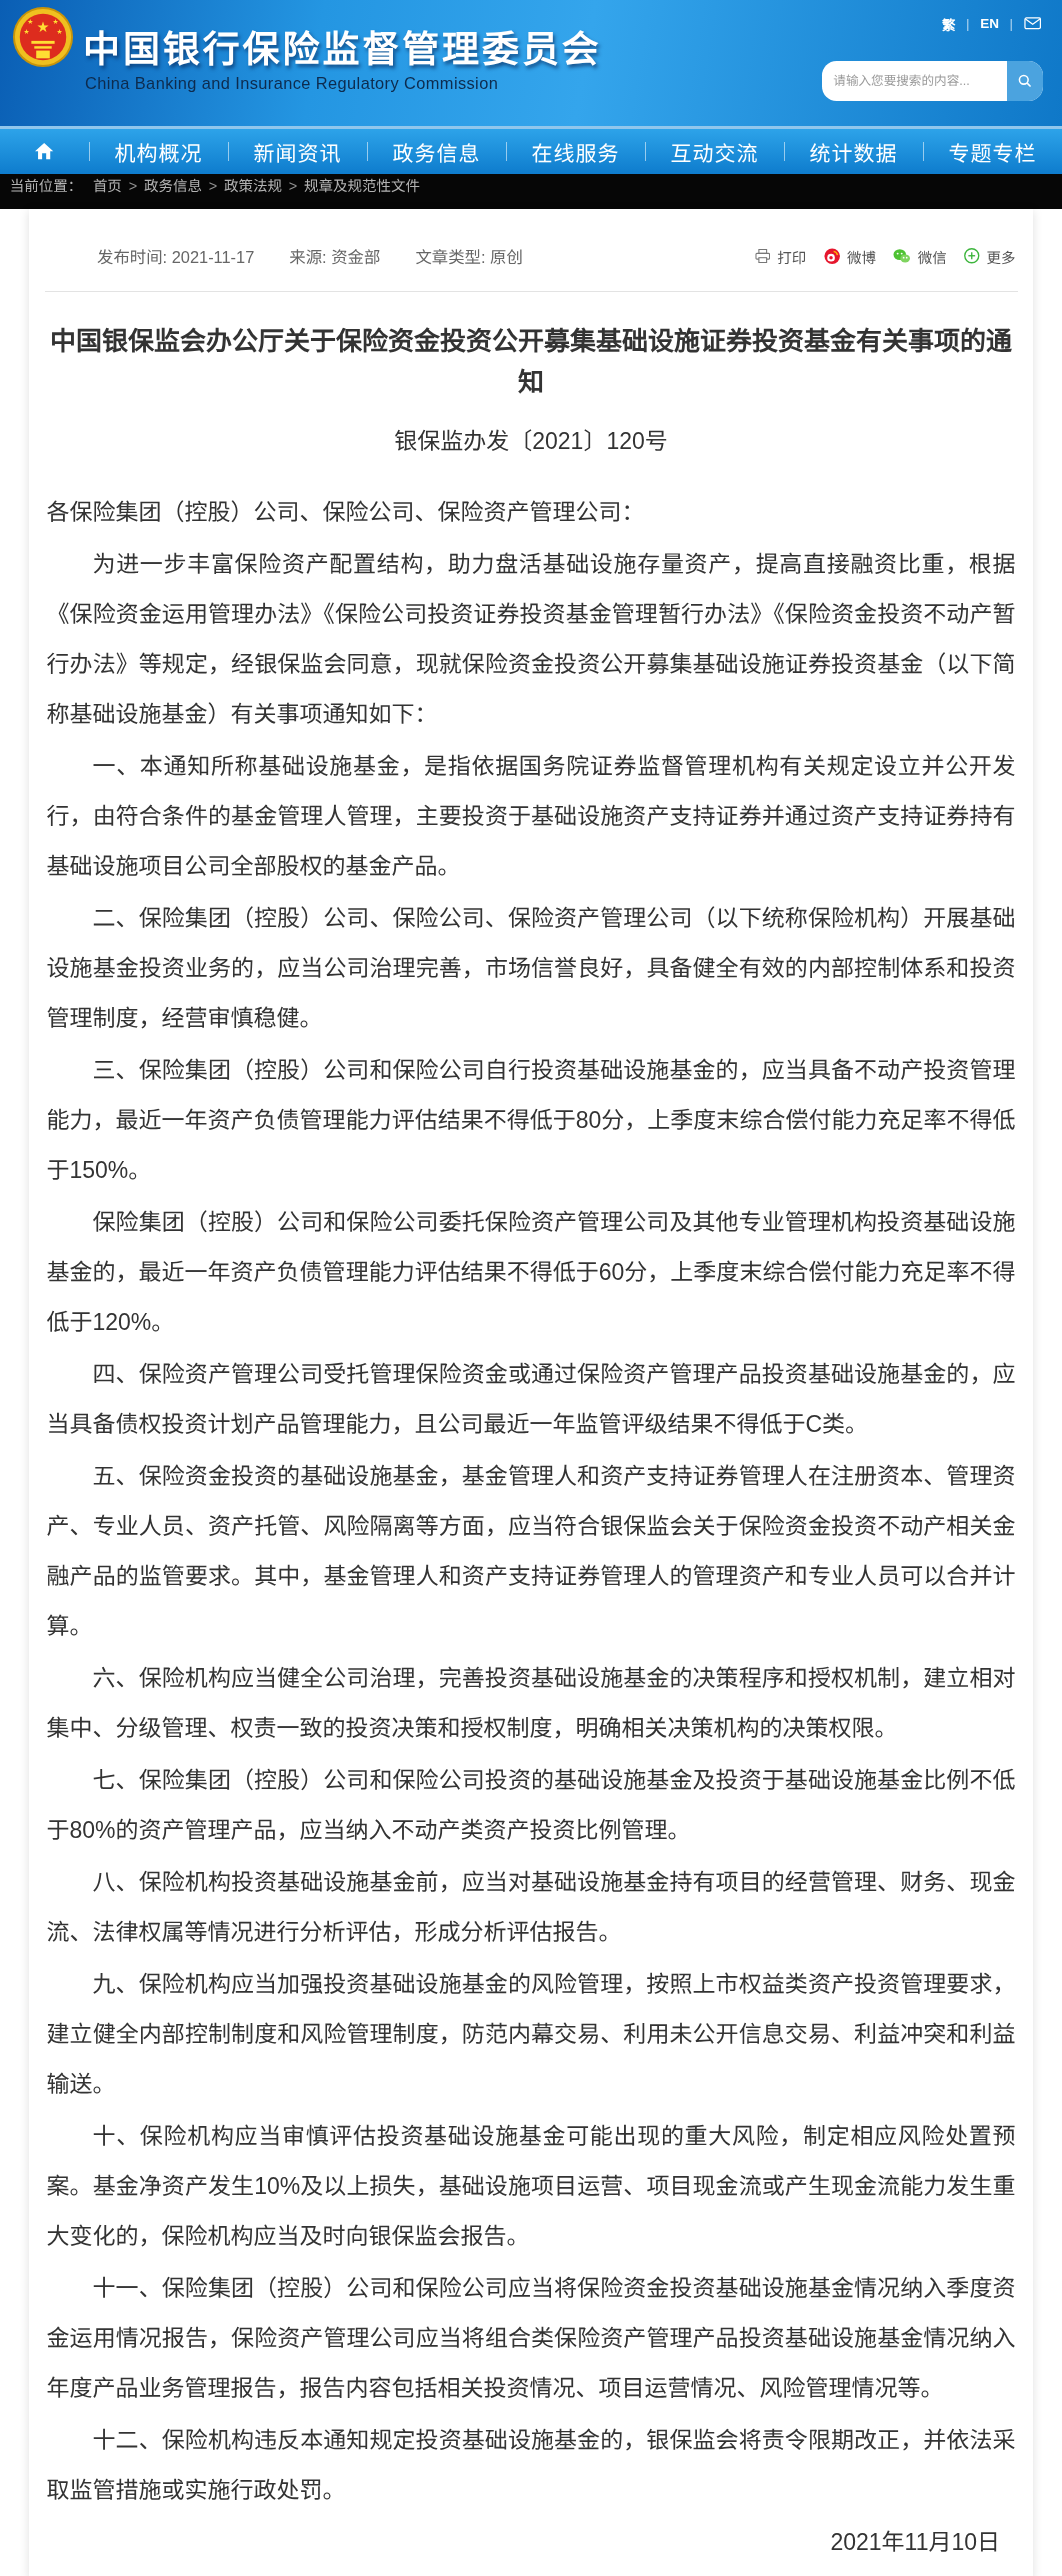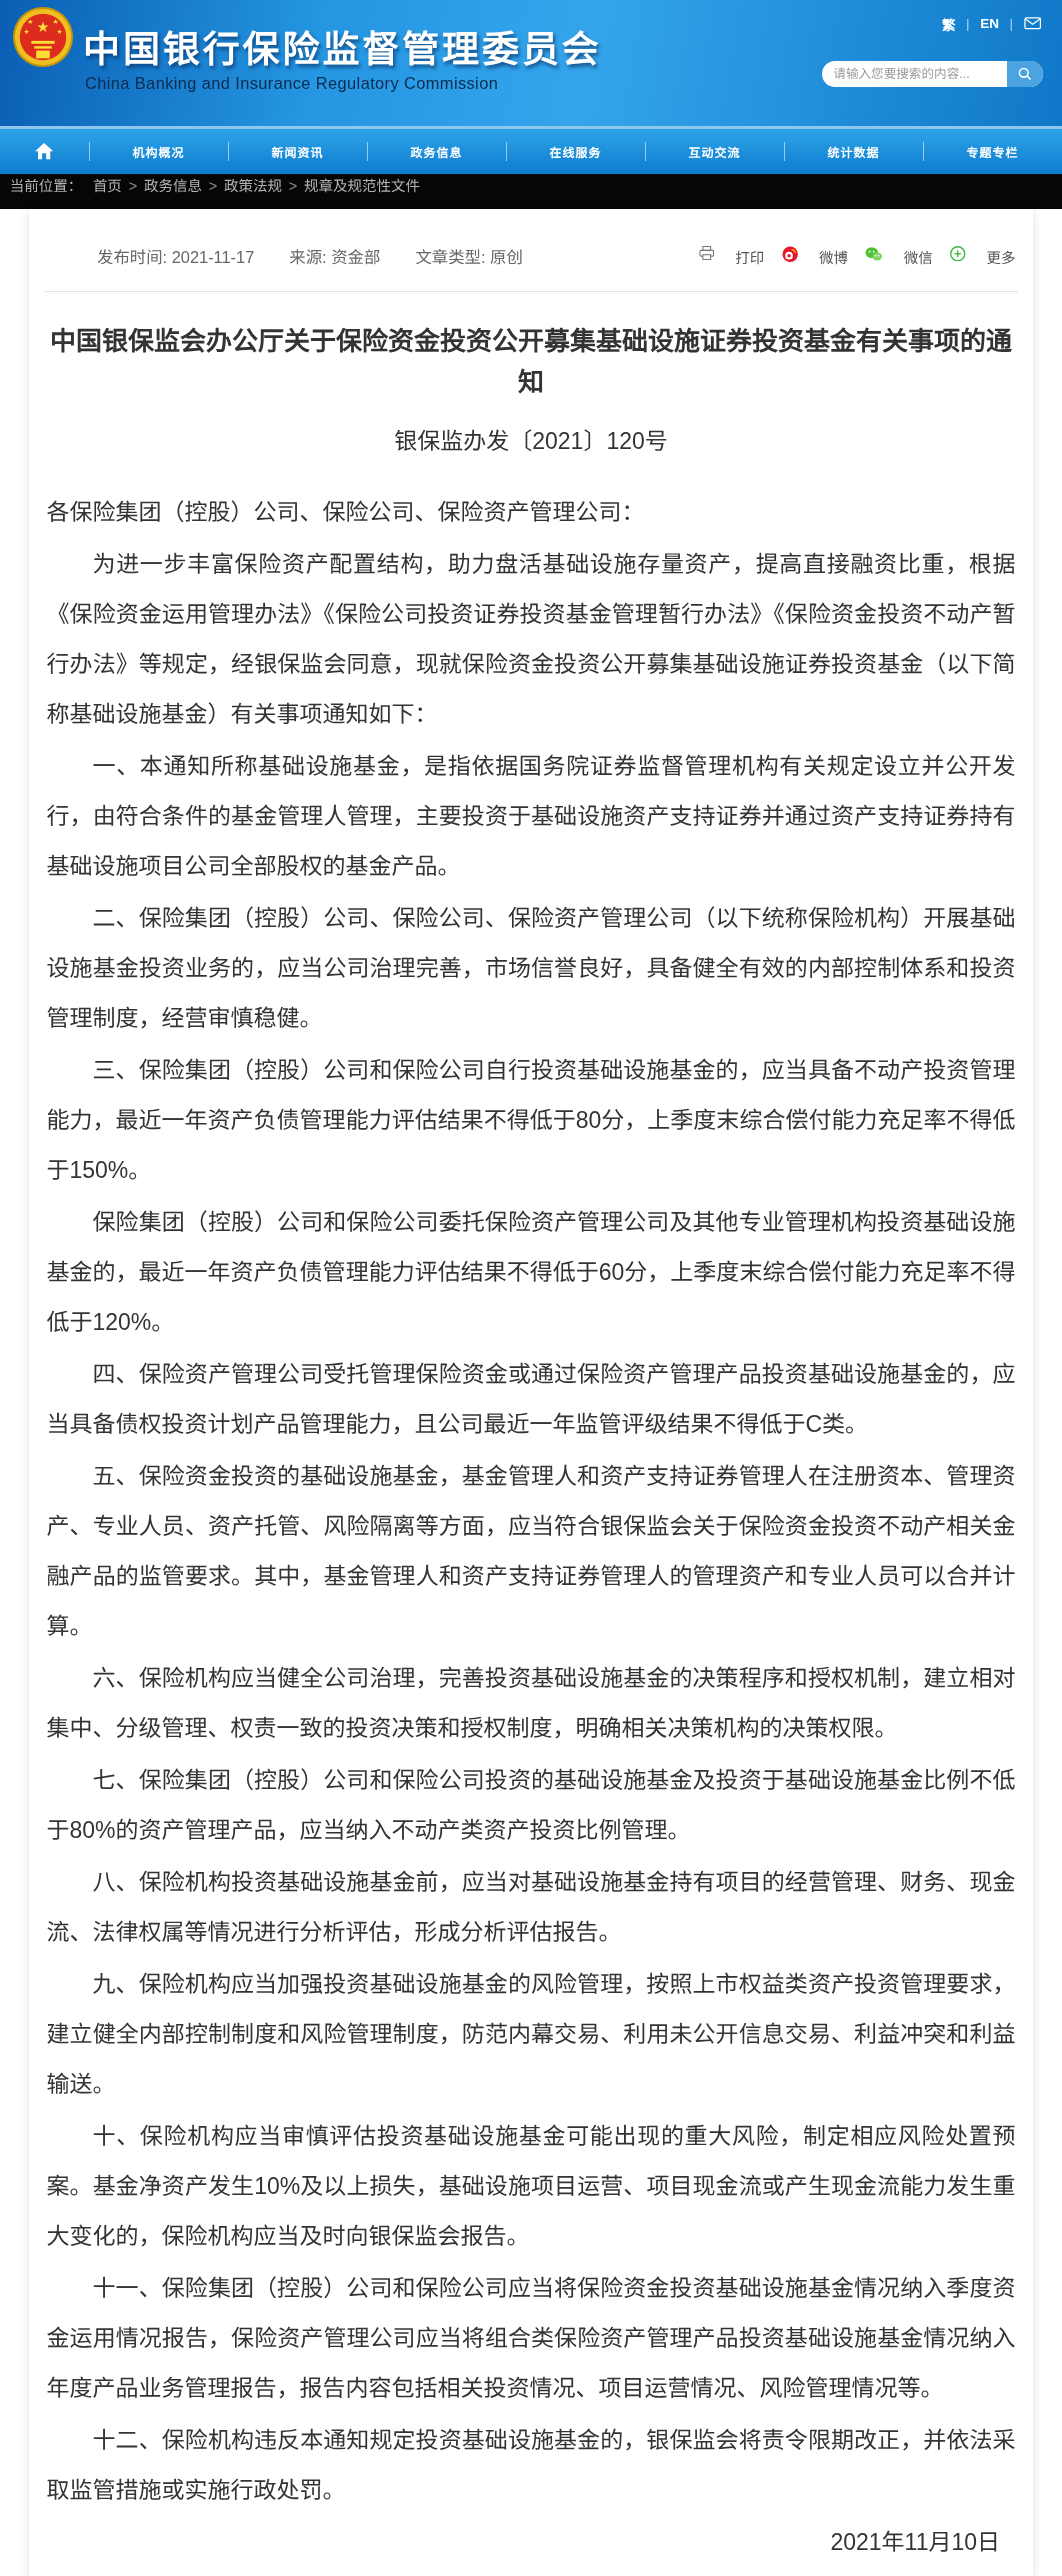--- a/index.html
+++ b/index.html
@@ -18,50 +18,50 @@
     background:linear-gradient(100deg,var(--header-a) 0%,var(--header-b) 30%,var(--header-c) 55%,var(--header-d) 100%);
     overflow:hidden}
   .emblem{position:absolute;left:11.6px;top:5.8px}
   .site-title{position:absolute;left:83px;top:19.3px;font-size:37px;font-weight:bold;color:#fff;
     letter-spacing:2.9px;text-shadow:1.9px 2.9px 3.9px rgba(8,40,90,.65);white-space:nowrap}
   .site-subtitle{position:absolute;left:85px;top:74px;font-size:16.4px;color:#0d2b4e;letter-spacing:0.4px;white-space:nowrap}
   .top-links{position:absolute;top:13.5px;right:21px;display:flex;align-items:center;gap:10.6px;
     color:#fff;font-size:13.5px;font-weight:bold}
   .top-links a{color:#fff;text-decoration:none}
   .top-sep{opacity:.65;font-weight:normal}
-  .search-box{position:absolute;top:61px;right:19.3px;width:221px;height:26px;background:#fff;
+  .search-box{position:absolute;top:61px;right:19.3px;width:221px;height:40px;background:#fff;
     border-radius:14.5px;display:flex;overflow:hidden;align-items:stretch}
   .search-input{flex:1;border:0;outline:0;padding:0 11.6px;font-size:12.6px;color:#555;background:transparent}
   .search-input::placeholder{color:#9a9a9a}
   .search-btn{width:39px;border:0;background:var(--accent-search);cursor:pointer;
     display:flex;align-items:center;justify-content:center}
 
   
   .main-nav{height:48px;border-top:3.9px solid rgba(215,238,252,.65);
     background:linear-gradient(180deg,var(--nav-top),var(--nav-bottom));
     display:flex;align-items:stretch}
   .nav-home{width:89px;display:flex;align-items:center;justify-content:center;text-decoration:none}
-  .nav-item{flex:1;display:flex;align-items:center;justify-content:center;color:#fff;font-size:12px;
-    font-weight:bold;text-decoration:none;position:relative;letter-spacing:1px}
+  .nav-item{flex:1;display:flex;align-items:center;justify-content:center;color:#fff;font-size:21px;
+    font-weight:normal;text-decoration:none;position:relative;letter-spacing:1px}
   .nav-item::before{content:"";position:absolute;left:0;top:12.6px;bottom:12.6px;width:1px;background:rgba(255,255,255,.55)}
 
   
   .breadcrumb{height:35px;background:var(--breadcrumb-bg);color:#b3b3b3;font-size:14.5px;
     display:flex;padding:0 9.7px;white-space:nowrap}
   .breadcrumb a{color:#b3b3b3;text-decoration:none;margin:0 6.8px}
   .bc-sep{color:#8f8f8f}
   .bc-label{margin-right:3.9px}
 
   
   .content{width:1004px;margin:0 auto 0;background:#fff;
     box-shadow:0 1.9px 9.7px rgba(0,0,0,.13);padding-bottom:9.7px;min-height:2322px}
   .meta-row{display:flex;align-items:center;padding:35px 17.4px 15.5px 68px;font-size:16.4px;color:var(--meta-gray)}
   .meta-item{margin-right:35px;white-space:nowrap}
   .actions{margin-left:auto;display:flex;align-items:center;gap:17.4px;font-size:14.5px;color:#555}
-  .action{display:flex;align-items:flex-start;gap:21px;cursor:pointer;text-decoration:none;color:#555;white-space:nowrap}
+  .action{display:flex;align-items:center;gap:7px;cursor:pointer;text-decoration:none;color:#555;white-space:nowrap}
   .divider{border:0;border-top:1px solid #e3e3e3;margin:7.7px 15.5px 29px}
   .article-title{font-size:26px;font-weight:bold;text-align:center;color:#333;padding:0 13.5px;line-height:41px}
   .doc-number{font-size:23px;font-weight:normal;text-align:center;margin-top:19.3px;color:#333}
   .article-body{padding:29px 15.5px 0;font-size:23px;line-height:50px;color:#333;text-align:justify}
   .article-body p{margin:2px}
   .article-body p.indent{text-indent:2em}
   .signature{text-align:right;padding-right:15.5px;margin-top:25px}
   .sign-date{text-align:right;padding-right:15.5px}
 </style>
 </head>

